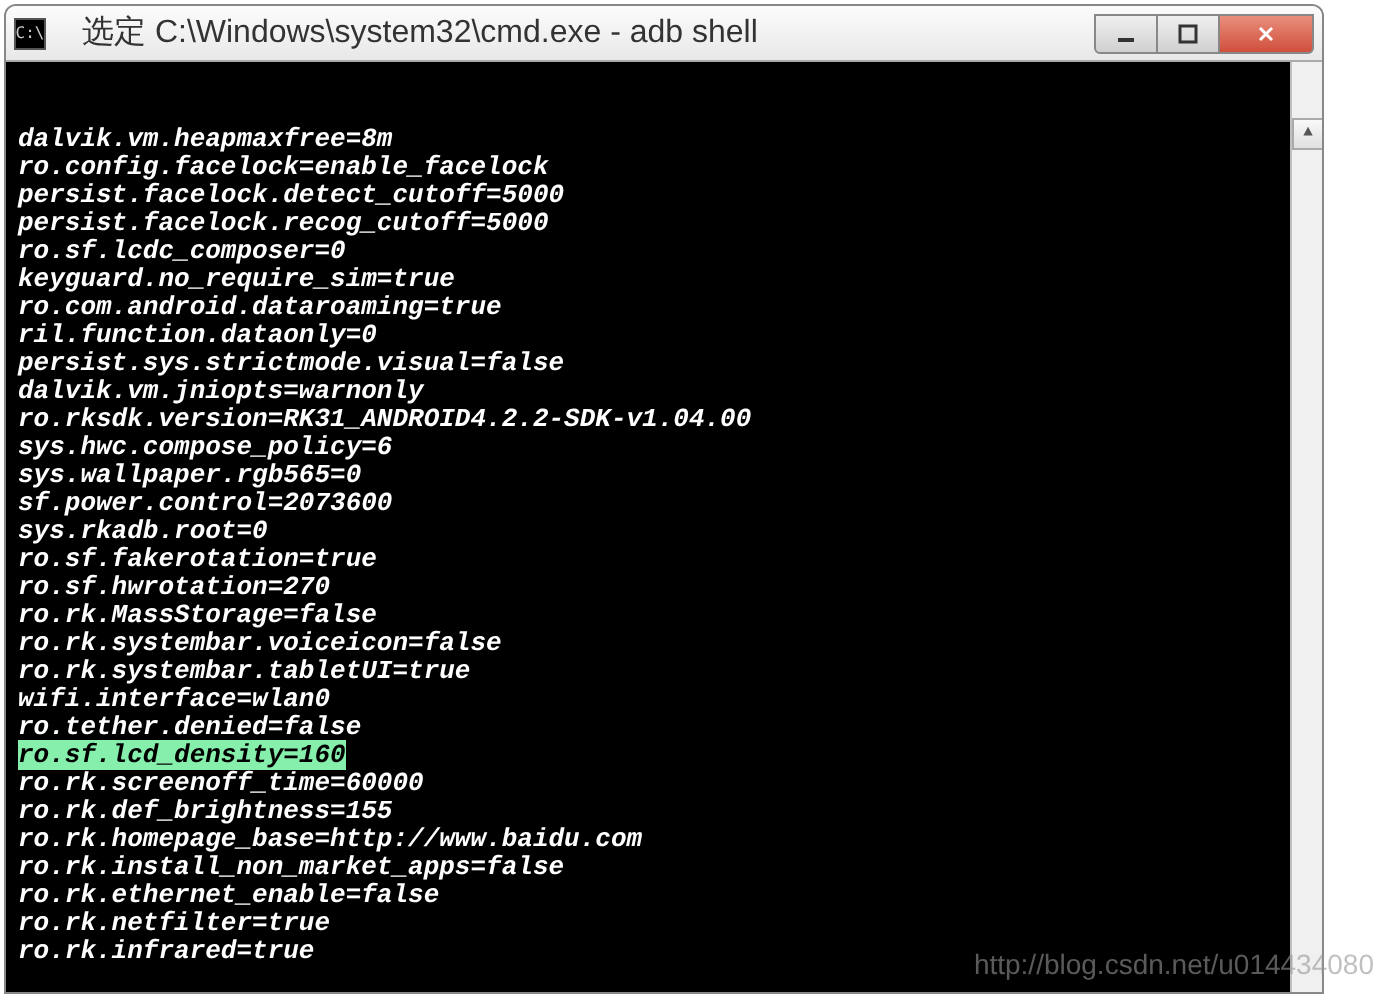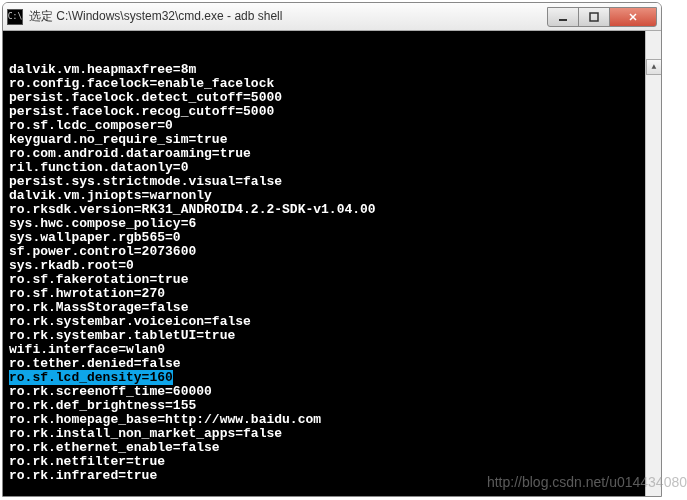--- a/index.html
+++ b/index.html
@@ -40,23 +40,24 @@
       border: 1px solid #555;
       margin-right: 6px;
       display: flex;
       align-items: center;
       justify-content: center;
       font-size: 8px;
       color: #ccc;
       font-family: "Consolas", monospace;
     }
     .titlebar-text {
-      font-size: 12px;
+      font-size: 16px;
       color: #333;
       flex: 1;
+      margin-left: 12px;
     }
     .window-controls {
       display: flex;
       gap: 0;
     }
     .win-btn {
       width: 32px;
       height: 20px;
       border: 1px solid #888;
       background: linear-gradient(to bottom, #f0f0f0, #d0d0d0);
@@ -81,26 +82,27 @@
       color: #fff;
       font-family: "Consolas", "Courier New", monospace;
       font-size: 13px;
       line-height: 14px;
       padding: 4px 6px;
       height: calc(100% - 28px);
       overflow: hidden;
       position: relative;
       white-space: pre;
       font-weight: bold;
+      font-style: italic;
     }
     .terminal-line {
       display: block;
     }
     .highlighted {
-      background: #0ea5e9;
+      background: #86efac;
       color: #000;
       display: inline;
     }
     .scrollbar {
       position: absolute;
       right: 0;
       top: 0;
       bottom: 0;
       width: 16px;
       background: #f0f0f0;

